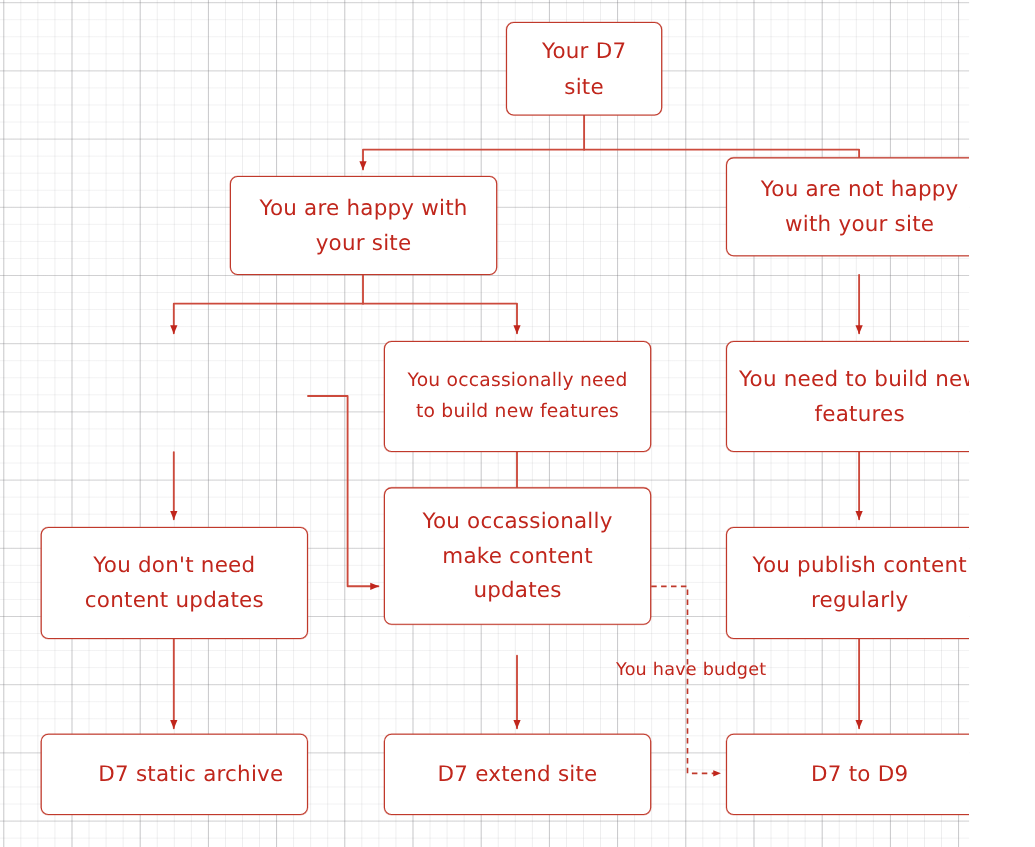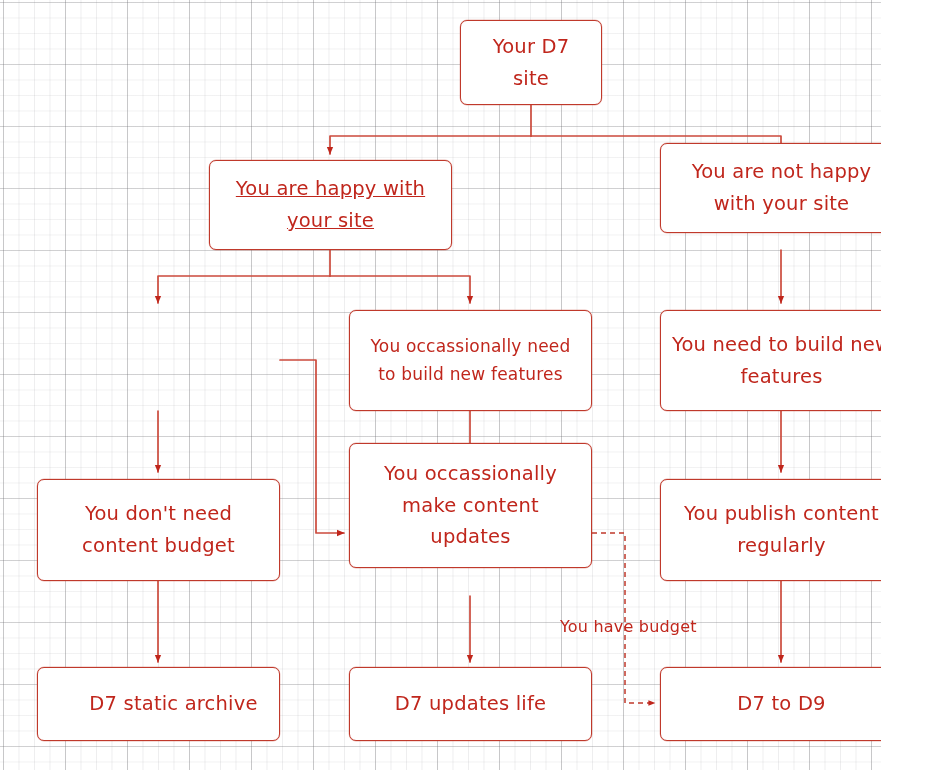--- a/index.html
+++ b/index.html
@@ -108,44 +108,44 @@
     </g>
 
     <g stroke="#c0392b" stroke-width="1.5" fill="none" stroke-dasharray="5 4" stroke-linecap="butt">
       <path d="M592,533 L625,533 L625,703 L655,703" marker-end="url(#arrowsm)"></path>
     </g>
   </svg>
 
   <div class="node" style="left:460px; top:20px; width:142px; height:85px;">Your D7
 site</div>
 
-  <div class="node" style="left:209px; top:160px; width:243px; height:90px;text-decoration:underline;">You are happy with
+  <div class="node" style="left:209px; top:160px; width:243px; height:90px;">You are happy with
 your site</div>
 
   <div class="node" style="left:660px; top:143px; width:243px; height:90px;">You are not happy
 with your site</div>
 
 
   <div class="node" style="left:349px; top:310px; width:243px; height:101px; font-size:17px;">You occassionally need
 to build new features</div>
 
   <div class="node" style="left:660px; top:310px; width:243px; height:101px;text-align:center;">You need to build new
 features</div>
 
   <div class="node" style="left:37px; top:479px; width:243px; height:102px;">You don't need
-content budget</div>
+content updates</div>
 
   <div class="node" style="left:349px; top:443px; width:243px; height:125px;">You occassionally
 make content
 updates</div>
 
   <div class="node" style="left:660px; top:479px; width:243px; height:102px;">You publish content
 regularly</div>
 
   <div class="node" style="left:37px; top:667px; width:243px; height:74px;padding-left:39px;">D7 static archive</div>
 
-  <div class="node" style="left:349px; top:667px; width:243px; height:74px;">D7 updates life</div>
+  <div class="node" style="left:349px; top:667px; width:243px; height:74px;">D7 extend site</div>
 
   <div class="node" style="left:660px; top:667px; width:243px; height:74px;">D7 to D9</div>
 
-  <div class="edge-label" style="left:560px; top:617px;">You have budget</div>
+  <div class="edge-label" style="left:560px; top:599px;">You have budget</div>
 
 </div>
 
 </body></html>

